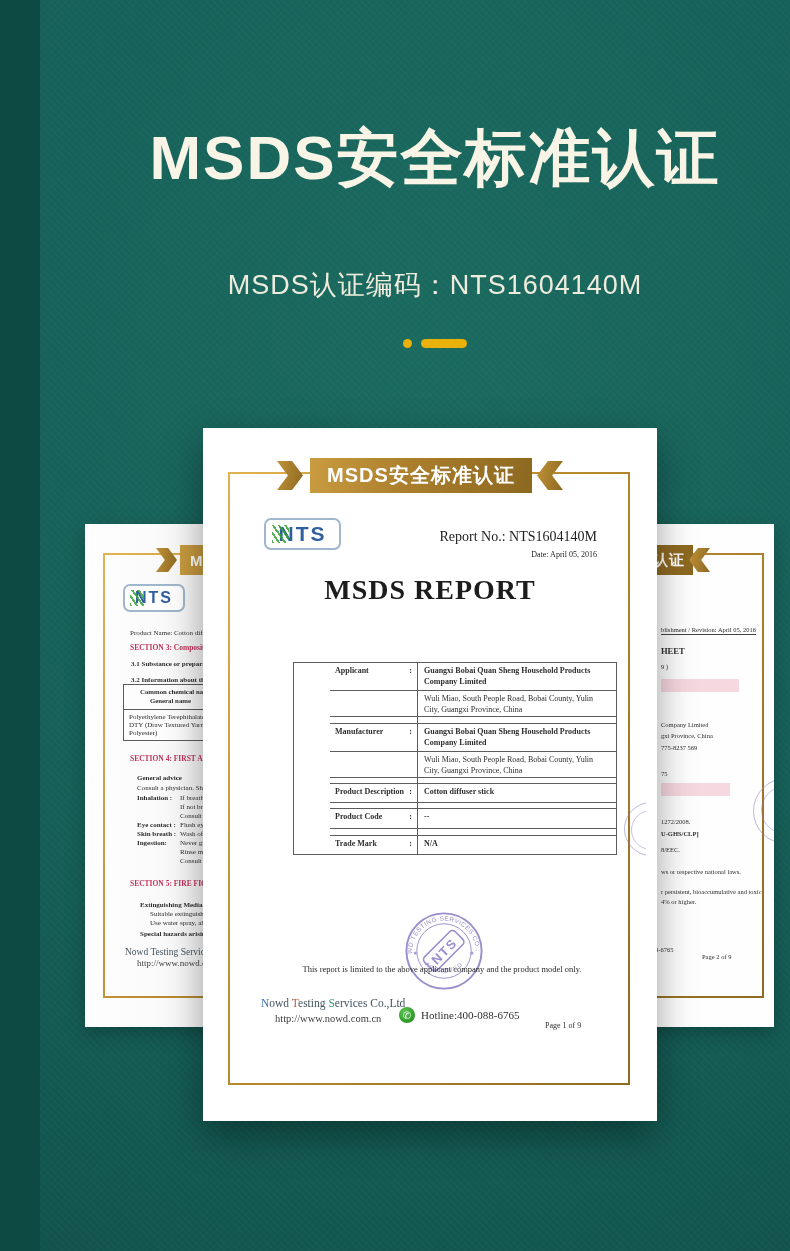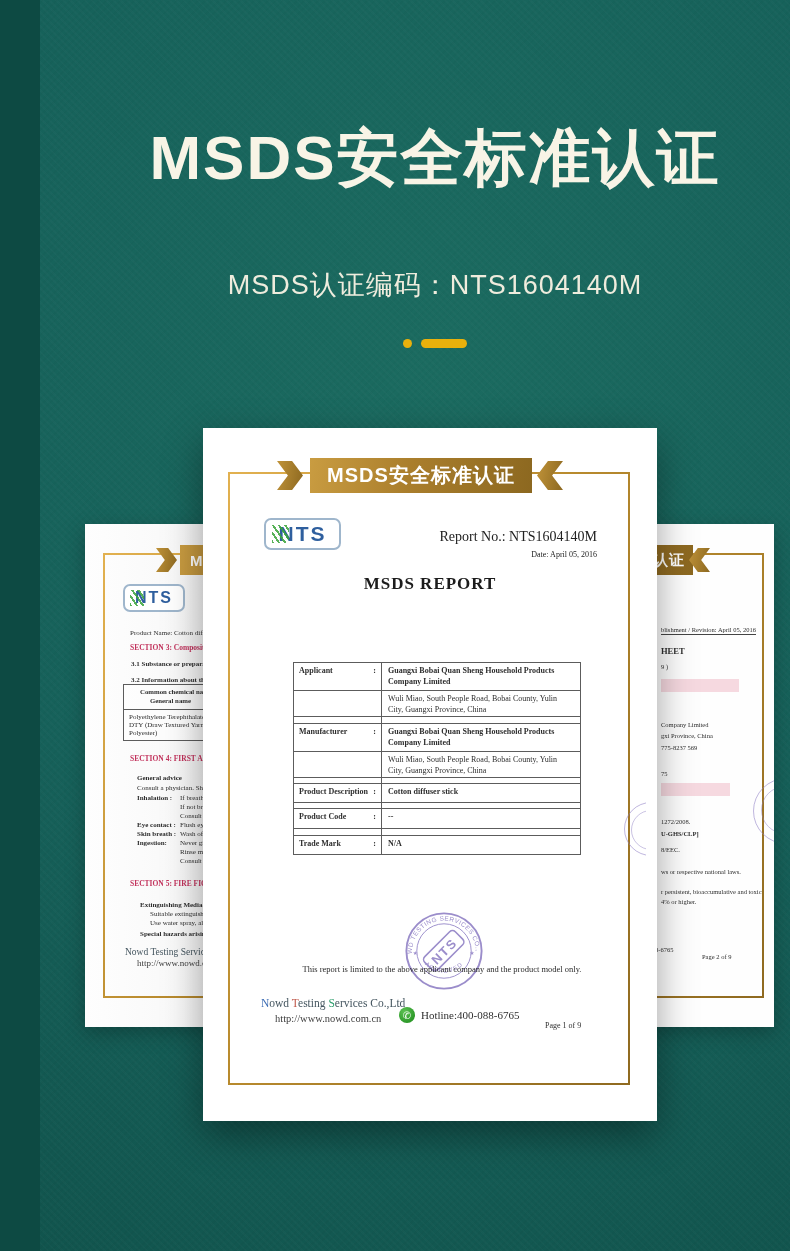--- a/index.html
+++ b/index.html
@@ -52,22 +52,22 @@
     display:flex;align-items:center;justify-content:center;color:#2f5f9e;font-weight:bold;
     font-family:"Liberation Sans",sans-serif;letter-spacing:2px;}
   .nts::before{content:"";position:absolute;left:8%;top:18%;width:24%;height:64%;opacity:.85;
     background:repeating-linear-gradient(55deg,#3aa43a 0 2px,rgba(0,0,0,0) 2px 5px);}
   .nts-c{left:61px;top:90px;width:73px;height:28px;font-size:21px;}
   .nts-l{left:38px;top:60px;width:58px;height:24px;font-size:16px;}
   
   .rptno{position:absolute;right:60px;top:101px;font-size:14px;color:#222;}
   .rptdate{position:absolute;right:60px;top:122px;font-size:8px;color:#222;}
   .heading{position:absolute;left:0;width:100%;top:146px;text-align:center;margin:0;
-    font-size:17px;font-weight:bold;letter-spacing:1px;color:#1c1c1c;}
-  .ctable{position:absolute;left:90px;top:234px;width:286px;border:1px solid #5c5c5c;font-size:8px;line-height:10.5px;}
+    font-size:28px;font-weight:bold;letter-spacing:1px;color:#1c1c1c;}
+  .ctable{position:absolute;left:90px;top:234px;width:286px;border:1px solid #5c5c5c;font-size:8px;line-height:10.5px;padding-left:36px;}
   .trow{display:flex;border-bottom:1px solid #5c5c5c;}
   .trow:last-child{border-bottom:none;}
   .tl{width:88px;flex:0 0 88px;border-right:1px solid #5c5c5c;display:flex;
     justify-content:space-between;padding:3px 5px 0 5px;box-sizing:border-box;font-weight:bold;}
   .tv{flex:1;padding:3px 6px 0 6px;}
   .h27{height:27px;} .h25{height:25px;} .h18{height:18px;} .h19{height:19px;}
   .sp{height:6px;} .sp2{height:5px;}
   .bold{font-weight:bold;}
   .disclaimer{position:absolute;left:0;width:100%;top:536px;text-align:center;font-size:8.5px;color:#2a2a2a;padding-left:12px;}
   .stamp{position:absolute;left:201px;top:483px;width:80px;height:80px;opacity:.85;}

